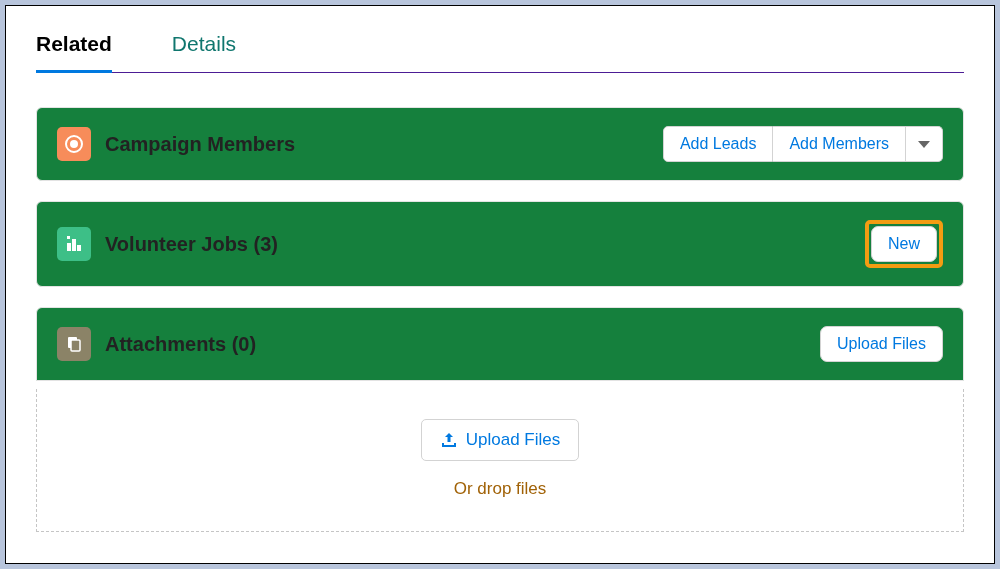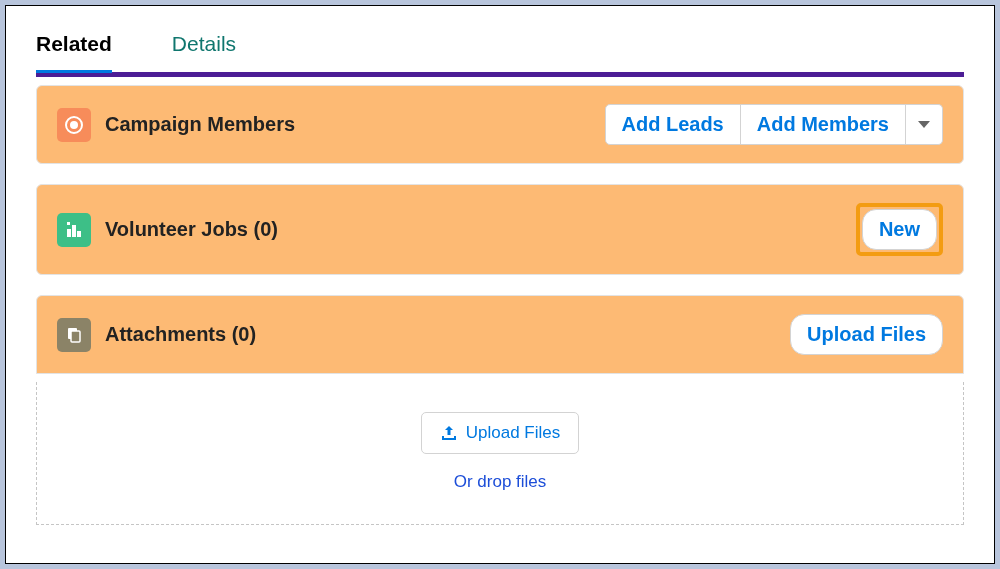--- a/index.html
+++ b/index.html
@@ -17,22 +17,22 @@
     .outer-frame {
       background: #fff;
       border: 1px solid #000;
       width: 100%;
       height: 100%;
       padding: 14px 30px 30px 30px;
       overflow: hidden;
     }
     .tabs {
       display: flex;
-      border-bottom: 5px solid #4c1d95;
-      margin-bottom: 8px;
+      border-bottom: 1px solid #4c1d95;
+      margin-bottom: 34px;
     }
     .tab {
       padding: 12px 0 16px 0;
       font-size: 21px;
       color: #0f766e;
       cursor: pointer;
       margin-right: 60px;
       position: relative;
     }
     .tab.active {
@@ -42,21 +42,21 @@
     .tab.active::after {
       content: "";
       position: absolute;
       left: 0;
       right: 0;
       bottom: -1px;
       height: 3px;
       background: #0079e0;
     }
     .card {
-      background: #fdba74;
+      background: #15803d;
       border: 1px solid #e3e3e3;
       border-radius: 6px;
       margin-bottom: 20px;
     }
     .card-header {
       display: flex;
       align-items: center;
       padding: 18px 20px;
     }
     .header-left {
@@ -82,44 +82,43 @@
       font-weight: 700;
       color: #222;
     }
     .button-group {
       display: flex;
     }
     .btn {
       background: #fff;
       border: 1px solid #d3d3d3;
       color: #0079e0;
-      font-size: 20px;
+      font-size: 16px;
       padding: 8px 16px;
       cursor: pointer;
       display: flex;
       align-items: center;
       white-space: nowrap;
-      font-weight: bold;
     }
     .button-group .btn {
       border-radius: 0;
     }
     .button-group .btn:first-child {
       border-top-left-radius: 5px;
       border-bottom-left-radius: 5px;
     }
     .button-group .btn:last-child {
       border-top-right-radius: 5px;
       border-bottom-right-radius: 5px;
     }
     .button-group .btn + .btn {
       border-left: none;
     }
     .btn-single {
-      border-radius: 14px;
+      border-radius: 7px;
     }
     .btn-dropdown {
       padding: 8px 12px;
     }
     .triangle-down {
       width: 0;
       height: 0;
       border-left: 6px solid transparent;
       border-right: 6px solid transparent;
       border-top: 7px solid #666;
@@ -145,21 +144,21 @@
       border: 1px solid #d3d3d3;
       border-radius: 5px;
       color: #0079e0;
       font-size: 17px;
       padding: 10px 18px;
       cursor: pointer;
       margin-bottom: 18px;
     }
     .drop-text {
       font-size: 17px;
-      color: #1d4ed8;
+      color: #a16207;
     }
     .attachments-card {
       margin-bottom: 8px;
       border-bottom-left-radius: 0;
       border-bottom-right-radius: 0;
     }
     svg { display: block; }
   </style>
 </head>
 <body>
@@ -196,21 +195,21 @@
     <div class="card-header">
       <div class="header-left">
         <div class="card-icon icon-green">
           <svg width="20" height="20" viewBox="0 0 20 20" fill="#fff">
             <rect x="3" y="9" width="4" height="8"></rect>
             <rect x="8" y="5" width="4" height="12"></rect>
             <rect x="13" y="11" width="4" height="6"></rect>
             <rect x="3" y="2" width="3" height="3"></rect>
           </svg>
         </div>
-        <div class="card-title">Volunteer Jobs (0)</div>
+        <div class="card-title">Volunteer Jobs (3)</div>
       </div>
       <div class="highlight-frame">
         <button class="btn btn-single">New</button>
       </div>
     </div>
   </div>
 
   <div class="card attachments-card">
     <div class="card-header">
       <div class="header-left">

